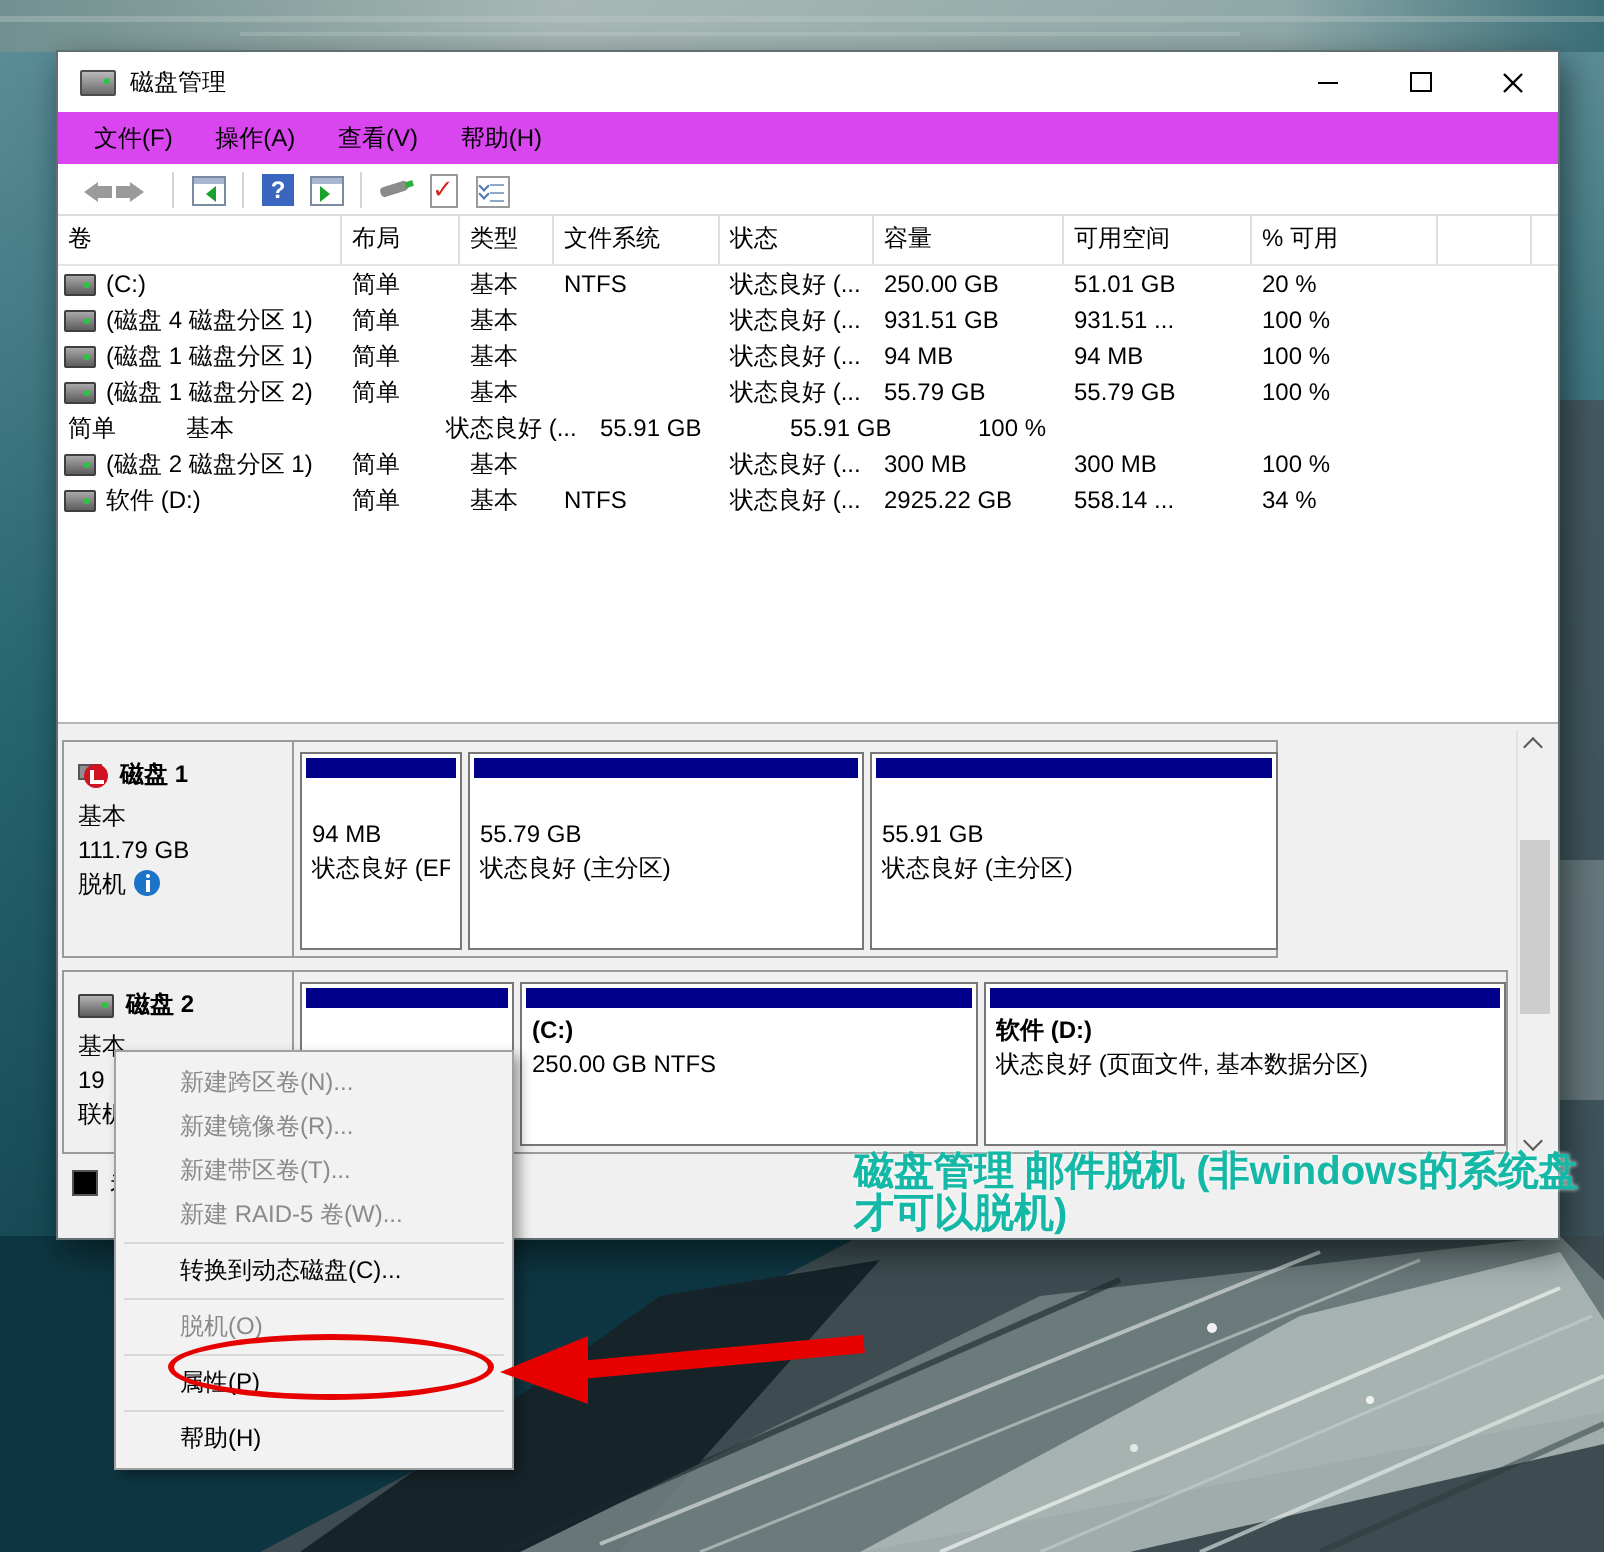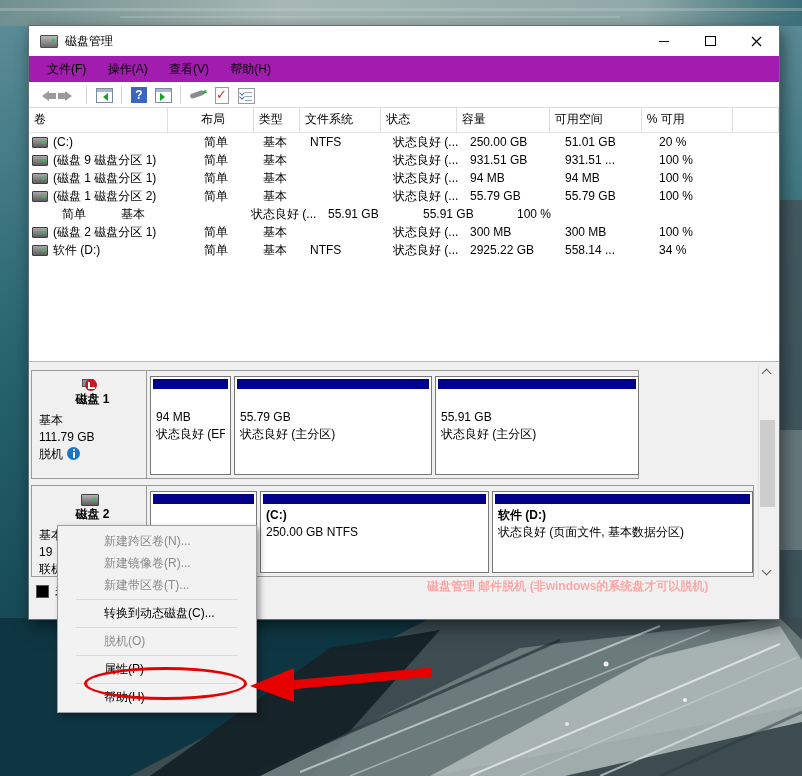--- a/index.html
+++ b/index.html
@@ -19,21 +19,21 @@
   .titlebar{position:absolute;left:0;top:0;width:100%;height:30px;background:#fff;}
   .app-icon{position:absolute;left:11px;top:9px;width:16px;height:11px;
     background:linear-gradient(#b9b9b9,#6a6a6a);border:1px solid #4d4d4d;border-radius:1px;}
   .app-icon::after{content:"";position:absolute;right:2px;top:3px;width:3px;height:3px;background:#27c840;border-radius:50%;}
   .win-title{position:absolute;left:36px;top:0;line-height:30px;font-size:12px;color:#000;}
   .cap-btns{position:absolute;right:0;top:0;height:30px;display:flex;}
   .cap-btn{width:46px;height:30px;display:flex;align-items:center;justify-content:center;}
   .gl-min{width:10px;height:0;border-top:1px solid #000;}
   .gl-max{width:9px;height:8px;border:1px solid #000;}
   
-  .menubar{position:absolute;left:0;top:30px;width:100%;height:26px;background:#a21caf;font-size:12px;}
+  .menubar{position:absolute;left:0;top:30px;width:100%;height:26px;background:#d946ef;font-size:12px;}
   .menubar .mitem{display:inline-block;line-height:26px;padding:0 9px;color:#000;}
   .menubar .mitem:first-child{margin-left:9px;}
   
   .toolbar{position:absolute;left:0;top:56px;width:100%;height:26px;background:#fff;
     border-bottom:1px solid #dcdcdc;display:flex;align-items:center;box-sizing:border-box;}
   .tsep{width:1px;height:18px;background:#d4d4d4;margin:0 5px;}
   .tico{position:relative;width:20px;height:18px;margin:0 2px;}
   .arr{position:absolute;top:5px;width:0;height:0;border:5px solid transparent;}
   .arr-l{left:2px;border-right:7px solid #9a9a9a;}
   .arr-l::after{content:"";position:absolute;left:7px;top:-3px;width:7px;height:6px;background:#9a9a9a;}
@@ -57,35 +57,35 @@
   .listbox b{position:absolute;left:1px;width:3px;height:3px;border-left:1px solid #4e79b8;border-bottom:1px solid #4e79b8;transform:rotate(-45deg);}
   .listbox b:nth-child(4){top:2px;}
   .listbox b:nth-child(5){top:6px;}
   
   .list-pane{position:absolute;left:0;top:82px;width:750px;height:253px;background:#fff;font-size:12px;}
   .lv-header{display:flex;height:24px;align-items:stretch;border-bottom:1px solid #e3e3e3;}
   .lv-header .hc{border-right:1px solid #dedede;line-height:23px;padding-left:5px;box-sizing:border-box;
     white-space:nowrap;overflow:hidden;color:#000;}
   .lv-row{display:flex;height:18px;align-items:center;}
   .lv-row .rc{line-height:18px;padding-left:5px;box-sizing:border-box;white-space:nowrap;overflow:hidden;}
-  .w0{width:142px;}.w1{width:59px;margin-left:28px;}.w2{width:47px;}.w3{width:83px;}
+  .w0{width:142px;}.w1{width:59px;}.w2{width:47px;}.w3{width:83px;}
   .w4{width:77px;}.w5{width:95px;}.w6{width:94px;}.w7{width:93px;}.w8{width:47px;}
   .volcell{display:flex;align-items:center;padding-left:3px !important;}
   .vol-ico{flex:0 0 auto;width:14px;height:9px;margin-right:5px;
     background:linear-gradient(#a8a8a8,#5d5d5d);border:1px solid #3f3f3f;border-radius:1px;position:relative;}
   .vol-ico::after{content:"";position:absolute;right:2px;top:3px;width:3px;height:3px;background:#27c840;border-radius:50%;}
   
   .graph-pane{position:absolute;left:0;top:335px;width:750px;height:258px;background:#f0f0f0;
     border-top:1px solid #b6b6b6;box-sizing:border-box;font-size:12px;}
   .disk-row{position:absolute;border:1px solid #9a9a9a;background:#f0f0f0;box-sizing:border-box;}
   .disk-row1{left:2px;top:8px;width:608px;height:109px;}
   .disk-row2{left:2px;top:123px;width:723px;height:92px;}
   .disk-label{position:absolute;left:0;top:0;width:115px;height:100%;border-right:1px solid #9a9a9a;
     box-sizing:border-box;padding:8px 0 0 7px;background:#f0f0f0;}
-  .disk-name-line{display:flex;align-items:center;font-weight:bold;margin-bottom:4px;flex-direction:column;}
+  .disk-name-line{display:flex;align-items:center;font-weight:bold;margin-bottom:4px;}
   .dline{line-height:17px;}
   .disk-ico{width:16px;height:10px;background:linear-gradient(#b4b4b4,#5d5d5d);
     border:1px solid #3f3f3f;border-radius:1px;margin-right:6px;position:relative;}
   .disk-ico::after{content:"";position:absolute;right:2px;top:3px;width:3px;height:3px;background:#27c840;border-radius:50%;}
   .offline-badge{position:relative;width:15px;height:12px;margin-right:6px;}
   .offline-badge .mini{position:absolute;left:0;top:0;width:10px;height:6px;background:#8f8f8f;border:1px solid #555;}
   .offline-badge .red{position:absolute;left:3px;top:0px;width:12px;height:12px;background:#cf1322;border-radius:50%;}
   .offline-badge .red::after{content:"";position:absolute;left:3px;top:3px;width:5px;height:5px;
     border-left:2px solid #fff;border-bottom:2px solid #fff;}
   .info-ico{display:inline-block;position:relative;width:13px;height:13px;background:#1b74c8;border-radius:50%;
@@ -106,31 +106,31 @@
   .sb-down{bottom:0;}
   .sb-up::after{content:"";position:absolute;left:4px;top:5px;width:6px;height:6px;
     border-left:1px solid #5a5a5a;border-top:1px solid #5a5a5a;transform:rotate(45deg);}
   .sb-down::after{content:"";position:absolute;left:4px;top:3px;width:6px;height:6px;
     border-right:1px solid #5a5a5a;border-bottom:1px solid #5a5a5a;transform:rotate(45deg);}
   .sb-thumb{position:absolute;left:1px;top:55px;width:15px;height:87px;background:#cdcdcd;}
   
   .ctx-menu{
     position:absolute;left:57px;top:525px;width:200px;z-index:20;
     background:#f2f2f2;border:1px solid #a0a0a0;box-sizing:border-box;
-    padding:4px 16px;box-shadow:3px 3px 6px rgba(0,0,0,.35);font-size:12px;
+    padding:4px 2px;box-shadow:3px 3px 6px rgba(0,0,0,.35);font-size:12px;
   }
   .ctx-item{height:22px;line-height:22px;padding-left:30px;color:#000;white-space:nowrap;overflow:hidden;}
   .ctx-item.disabled{color:#8a8a8a;}
   .ctx-sep{border-top:1px solid #d9d9d9;margin:3px 2px 2px 2px;height:0;}
   
   .anno-ellipse{position:absolute;left:84px;top:667px;width:163px;height:33px;
     border:3px solid #e60000;border-radius:50%;box-sizing:border-box;z-index:25;}
   .anno-arrow{position:absolute;left:246px;top:658px;z-index:25;}
   .anno-note{position:absolute;left:427px;top:576px;width:376px;z-index:30;
-    color:#fca5a5;font-weight:bold;font-size:12px;line-height:21px;
+    color:#14b8a6;font-weight:bold;font-size:20px;line-height:21px;
     text-shadow:0 0 2px rgba(255,255,255,.85);word-break:break-all;}
 </style>
 </head>
 <body>
 
 <div class="desktop">
   <svg width="802" height="776">
     <defs>
       <linearGradient id="sea" x1="0" y1="0" x2="0" y2="1">
         <stop offset="0" stop-color="#5e8f9a"></stop>
@@ -260,21 +260,21 @@
       <div class="rc w2">基本</div>
       <div class="rc w3">NTFS</div>
       <div class="rc w4">状态良好 (...</div>
       <div class="rc w5">250.00 GB</div>
       <div class="rc w6">51.01 GB</div>
       <div class="rc w7">20 %</div>
     </div>
     <div class="lv-row">
       <div class="rc w0 volcell">
           <span class="vol-ico"></span>
-          <span>(磁盘 9 磁盘分区 1)</span>
+          <span>(磁盘 4 磁盘分区 1)</span>
         </div>
       <div class="rc w1">简单</div>
       <div class="rc w2">基本</div>
       <div class="rc w3"></div>
       <div class="rc w4">状态良好 (...</div>
       <div class="rc w5">931.51 GB</div>
       <div class="rc w6">931.51 ...</div>
       <div class="rc w7">100 %</div>
     </div>
     <div class="lv-row">
@@ -425,20 +425,21 @@
       <div class="sb-thumb"></div>
       <div class="sb-btn sb-down"></div>
     </div>
   </div>
 </div>
 
 <div class="ctx-menu">
   <div class="ctx-item disabled">新建跨区卷(N)...</div>
   <div class="ctx-item disabled">新建镜像卷(R)...</div>
   <div class="ctx-item disabled">新建带区卷(T)...</div>
+  <div class="ctx-item disabled">新建 RAID-5 卷(W)...</div>
   <div class="ctx-sep"></div>
   <div class="ctx-item">转换到动态磁盘(C)...</div>
   <div class="ctx-sep"></div>
   <div class="ctx-item disabled">脱机(O)</div>
   <div class="ctx-sep"></div>
   <div class="ctx-item">属性(P)</div>
   <div class="ctx-sep"></div>
   <div class="ctx-item">帮助(H)</div>
 </div>
 

